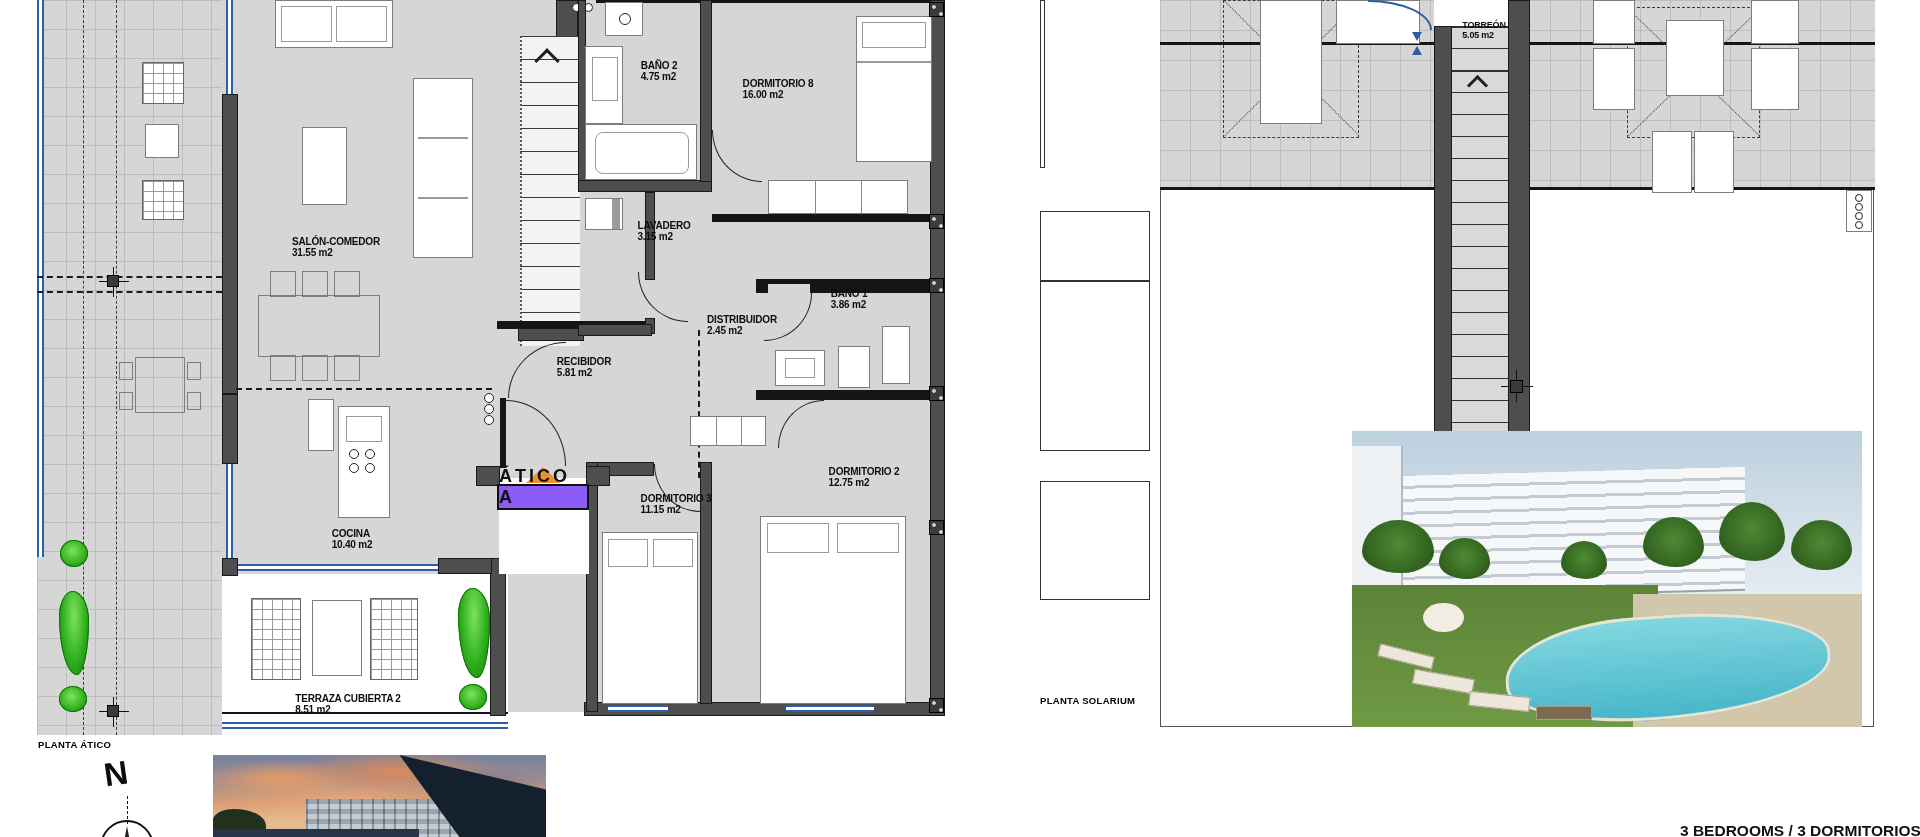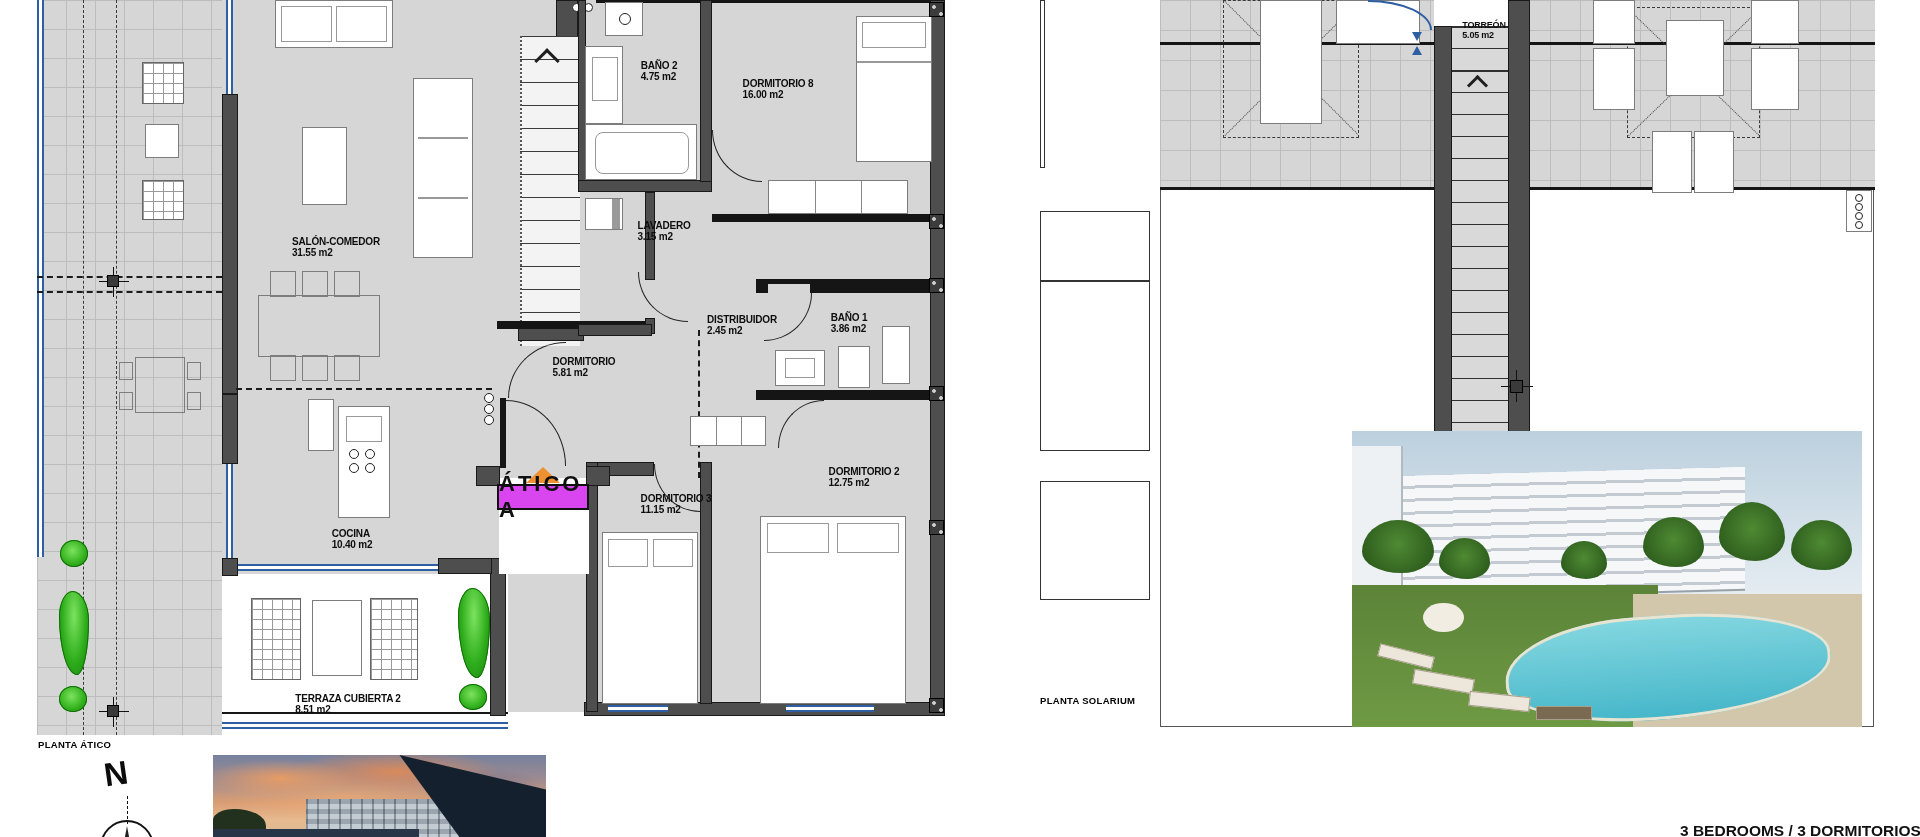--- a/index.html
+++ b/index.html
@@ -44,22 +44,22 @@
   .circ{position:absolute;border:1.5px solid #222;border-radius:50%;background:#fff}
   .crossH{position:absolute;height:0;border-top:1.5px solid #111}
   .crossV{position:absolute;width:0;border-left:1.5px solid #111}
   .crossC{position:absolute;background:#3a3a3a;border:1px solid #000}
   .rl{position:absolute;font-weight:bold;font-size:10px;line-height:1.12;color:#0d0d0d;
       white-space:nowrap;transform:translateX(-50%);letter-spacing:-0.2px;z-index:30}
   .rl.la{transform:none;text-align:left}
   .rl.sm{font-size:9px}
   .pt{position:absolute;font-weight:bold;font-size:9.5px;color:#000;letter-spacing:.3px;z-index:30}
   .cap{position:absolute;font-weight:bold;font-size:15.5px;color:#101010;white-space:nowrap;z-index:30}
-  .ubox{position:absolute;background:#d946ef;border:2px solid #101010;display:flex;align-items:center;
-        justify-content:center;font-weight:bold;font-size:22px;letter-spacing:3px;color:#101010;z-index:25}
+  .ubox{position:absolute;background:#8b5cf6;border:2px solid #101010;display:flex;align-items:flex-end;
+        justify-content:center;font-weight:bold;font-size:18px;letter-spacing:3px;color:#101010;z-index:25}
   .tri{position:absolute;width:0;height:0;border-left:17px solid transparent;border-right:17px solid transparent;
        border-bottom:16px solid #ef9130;z-index:25}
   .skyl{position:absolute;border:1.5px dashed #3a3a3a;overflow:hidden}
   .diag{position:absolute;border-top:1.5px dotted #444;transform-origin:center}
   .bluearc{position:absolute;border-top:2px solid #2e5fa3;border-right:2px solid #2e5fa3;border-top-right-radius:100%}
   .btri{position:absolute;width:0;height:0}
   .palm{position:absolute;border-radius:50% 50% 45% 55%/60% 60% 40% 40%;
         background:radial-gradient(circle at 50% 45%,#4e8a33,#2f5f1e 75%)}
   .lng{position:absolute;background:#ece7da;border:1px solid #a89f8a}
 </style>
@@ -256,26 +256,26 @@
       <div>16.00 m2</div>
   </div>
   <div class="rl" style="left:664px;top:220px">
     <div>LAVADERO</div>
       <div>3.15 m2</div>
   </div>
   <div class="rl" style="left:742px;top:314px">
     <div>DISTRIBUIDOR</div>
       <div>2.45 m2</div>
   </div>
-  <div class="rl" style="left:849px;top:312px">
+  <div class="rl" style="left:849px;top:288px">
     <div>BAÑO 1</div>
       <div>3.86 m2</div>
   </div>
   <div class="rl" style="left:584px;top:356px">
-    <div>DORMITORIO</div>
+    <div>RECIBIDOR</div>
       <div>5.81 m2</div>
   </div>
   <div class="rl" style="left:676px;top:493px">
     <div>DORMITORIO 3</div>
       <div>11.15 m2</div>
   </div>
   <div class="rl" style="left:864px;top:466px">
     <div>DORMITORIO 2</div>
       <div>12.75 m2</div>
   </div>

